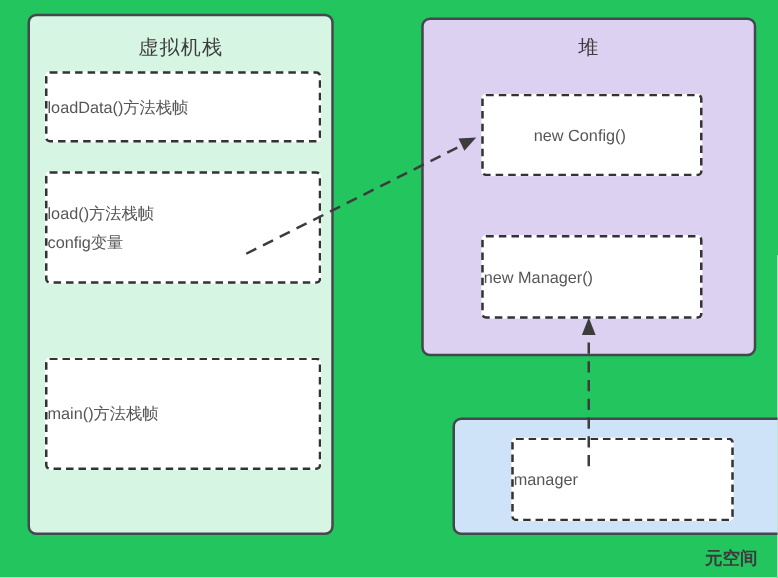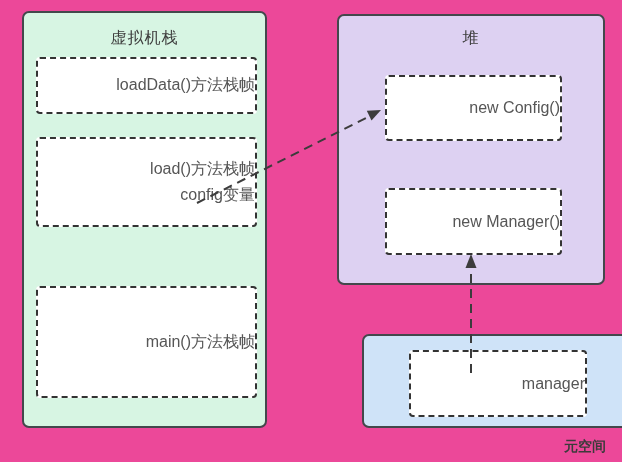--- a/index.html
+++ b/index.html
@@ -4,21 +4,21 @@
 <style>
   * { margin: 0; padding: 0; box-sizing: border-box; }
   html, body { background: #ffffff; }
   body {
     font-family: "Liberation Sans", "DejaVu Sans", sans-serif;
     width: 622px; height: 462px; overflow: hidden;
   }
   .canvas {
     position: relative;
     width: 622px; height: 462px;
-    background: #ec4899;
+    background: #22c55e;
   }
   .panel {
     position: absolute;
     border: 2px solid #43484c;
     border-radius: 7px;
   }
   .panel-title {
     text-align: center;
     font-size: 16px;
     color: #3d3d3d;
@@ -29,32 +29,32 @@
   .heap-panel       { left: 337px; top: 14px;  width: 268px; height: 271px; }
   .heap-panel .panel-title { padding-top: 12px; }
   .metaspace-panel  { left: 337px; top: 334px; width: 269px; height: 94px; margin-left: 25px; }
   .dashed-box {
     position: absolute;
     background: #ffffff;
     border: 2px dashed #333333;
     border-radius: 4px;
     display: flex;
     flex-direction: column;
-    align-items: flex-end;
+    align-items: flex-start;
     justify-content: center;
-    font-size: 16px;
+    font-size: 13px;
     color: #565656;
     text-align: center;
   }
   
   .frame-loaddata { left: 12px; top: 44px;  width: 221px; height: 57px; }
   .frame-load     { left: 12px; top: 124px; width: 221px; height: 90px; gap: 5px; }
-  .frame-main     { left: 12px; top: 273px; width: 221px; height: 112px; }
+  .frame-main     { left: 12px; top: 273px; width: 221px; height: 90px; }
   
-  .obj-config  { left: 46px; top: 59px;  width: 177px; height: 66px; }
+  .obj-config  { left: 46px; top: 59px;  width: 177px; height: 66px; padding-left: 40px; }
   .obj-manager { left: 46px; top: 172px; width: 177px; height: 67px; }
   
   .obj-manager-var { left: 45px; top: 14px; width: 178px; height: 67px; }
   .metaspace-caption {
     position: absolute;
     left: 337px; top: 438px; width: 269px;
     text-align: right;
     font-size: 14px;
     font-weight: bold;
     color: #3b3b3b;

